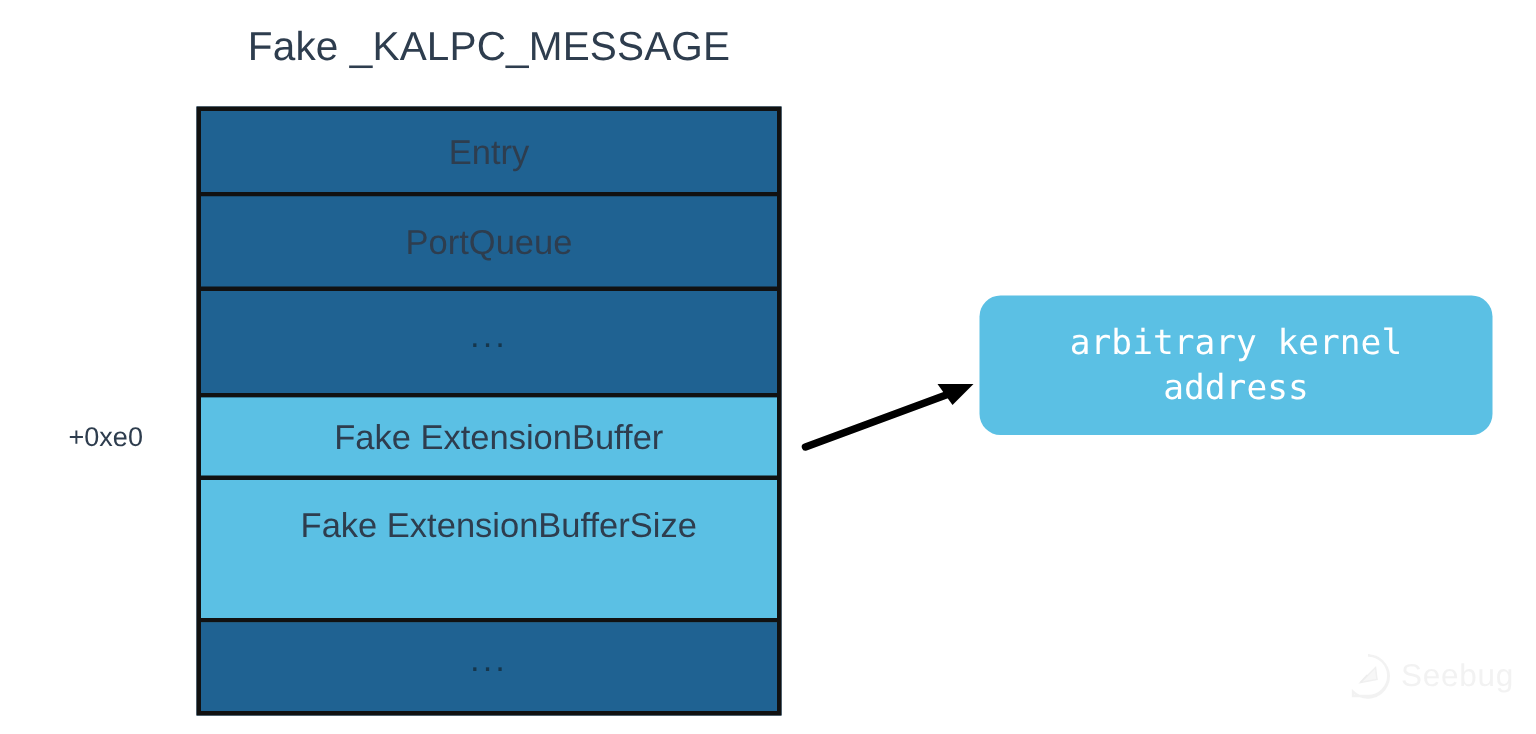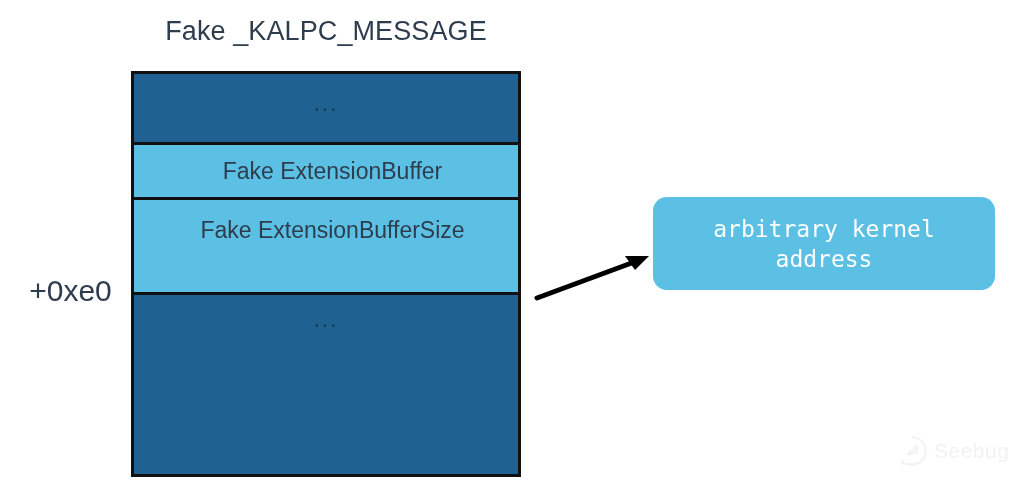--- a/index.html
+++ b/index.html
@@ -86,21 +86,21 @@
   .r6 .row-label { position: relative; top: -5px; }
   .r5 .row-label { position: relative; top: -16px; }
 
   
   #offset-label {
     position: absolute;
     left: 18px;
     top: 275px;
     width: 105px;
     text-align: center;
-    font-size: 30px;
+    font-size: 18px;
     line-height: 32px;
     color: #2e3d4e;
     white-space: nowrap;
   }
 
   
   #pointer-arrow {
     position: absolute;
     left: 525px;
     top: 238px;
@@ -159,21 +159,27 @@
 </style>
 </head>
 <body>
 
 <div id="canvas">
 
   <div id="diagram-title">Fake _KALPC_MESSAGE</div>
 
   <div id="struct-table">
 
-
+    <div class="struct-row dark r1">
+      <span class="row-label">Entry</span>
+    </div>
+
+    <div class="struct-row dark r2">
+      <span class="row-label">PortQueue</span>
+    </div>
 
     <div class="struct-row dark r3">
       <span class="row-label ellipsis">...</span>
     </div>
 
     <div class="struct-row light r4">
       <span class="row-label">Fake ExtensionBuffer</span>
     </div>
 
     <div class="struct-row light r5">

